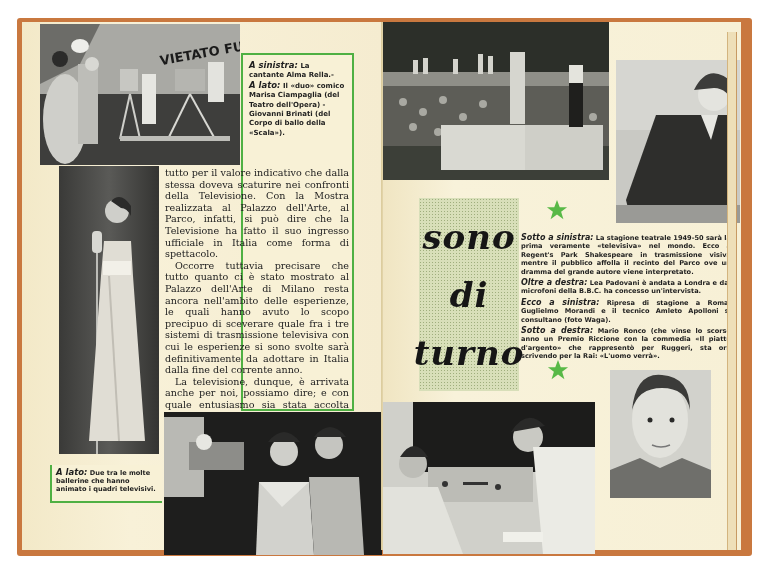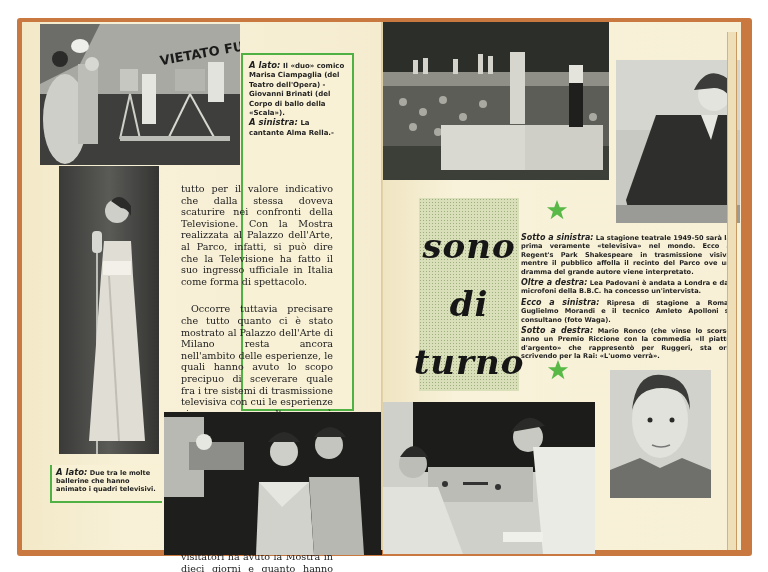--- a/index.html
+++ b/index.html
@@ -8,23 +8,23 @@
   .page{position:absolute;background:#f6efd4;}
   .page-left{left:5px;top:4px;width:361px;height:528px;background:linear-gradient(90deg,#f3e9c8 0%,#f8f1d8 30%,#f5ecd0 100%);}
   .page-right{left:366px;top:4px;width:358px;height:528px;background:linear-gradient(90deg,#f0e5c2 0%,#f8f2da 20%,#f7f0d6 100%);}
   .gutter{position:absolute;left:364px;top:4px;width:4px;height:528px;background:linear-gradient(90deg,#d9c99a,#efe3bd);}
   .edge-lines{position:absolute;right:4px;top:10px;width:8px;height:518px;border-left:1px solid #d3b47e;border-right:1px solid #c79a63;background:#eedfb8;}
   .photo{position:absolute;overflow:hidden;}
   .photo svg{display:block;width:100%;height:100%;}
   .caption-box{position:absolute;border:2px solid #4fb043;background:#f8f1d6;font-family:"DejaVu Sans",sans-serif;font-size:7px;line-height:9.4px;color:#1e1e1e;font-weight:bold;padding:6px 6px;box-sizing:border-box;}
   .cap-lead{font-style:italic;font-weight:bold;font-size:8.5px;}
   .body-text{position:absolute;font-family:"DejaVu Serif",serif;font-size:9.6px;line-height:11.6px;color:#222;text-align:justify;}
-  .body-text p{margin:16px;text-indent:10px;}
+  .body-text p{margin:0;text-indent:10px;}
   .body-text p.first{text-indent:0;}
-  .title-box{position:absolute;background-color:#d8dfb9;background-image:radial-gradient(#9fae7d 0.7px,transparent 0.8px);background-size:3px 3px;display:flex;flex-direction:column;align-items:center;justify-content:flex-end;}
+  .title-box{position:absolute;background-color:#d8dfb9;background-image:radial-gradient(#9fae7d 0.7px,transparent 0.8px);background-size:3px 3px;display:flex;flex-direction:column;align-items:center;justify-content:center;}
   .title-word{font-family:"DejaVu Serif",serif;font-style:italic;font-weight:bold;font-size:34px;color:#161616;letter-spacing:1px;line-height:58px;}
   .star{position:absolute;width:22px;height:22px;}
   .right-captions{position:absolute;font-family:"DejaVu Sans",sans-serif;font-size:6.6px;line-height:8.4px;color:#1e1e1e;font-weight:bold;text-align:justify;}
   .right-captions p{margin:0 0 3px 0;}
   .right-captions .lead{font-style:italic;font-size:8px;}
 </style>
 </head>
 <body>
 
 <div class="book">
@@ -49,22 +49,22 @@
         <rect x="102" y="50" width="14" height="50" fill="#e6e6e1"></rect>
         <rect x="135" y="45" width="30" height="22" fill="#b5b5b0"></rect>
         <line x1="150" y1="70" x2="128" y2="115" stroke="#d8d8d3" stroke-width="2"></line>
         <line x1="150" y1="70" x2="175" y2="115" stroke="#d8d8d3" stroke-width="2"></line>
         <rect x="168" y="38" width="16" height="40" fill="#e3e3de"></rect>
         <rect x="80" y="112" width="110" height="5" fill="#bdbdb8"></rect>
       </svg>
     </div>
 
     <div class="caption-box" style="left:219px;top:31px;width:113px;height:358px;">
+      <div><span class="cap-lead">A sinistra:</span> <span>La cantante Alma Rella.-</span></div>
       <div><span class="cap-lead">A lato:</span> <span>Il «duo» comico Marisa Ciampaglia (del Teatro dell'Opera) - Giovanni Brinati (del Corpo di ballo della «Scala»).</span></div>
-      <div><span class="cap-lead">A sinistra:</span> <span>La cantante Alma Rella.-</span></div>
     </div>
 
     <div class="photo" style="left:37px;top:144px;width:100px;height:288px;">
       <svg viewBox="0 0 100 288" preserveAspectRatio="none">
         <defs>
           <linearGradient id="curtain" x1="0" x2="1">
             <stop offset="0" stop-color="#3a3a38"></stop>
               <stop offset="0.5" stop-color="#5a5a57"></stop>
               <stop offset="1" stop-color="#343432"></stop>
           </linearGradient>

